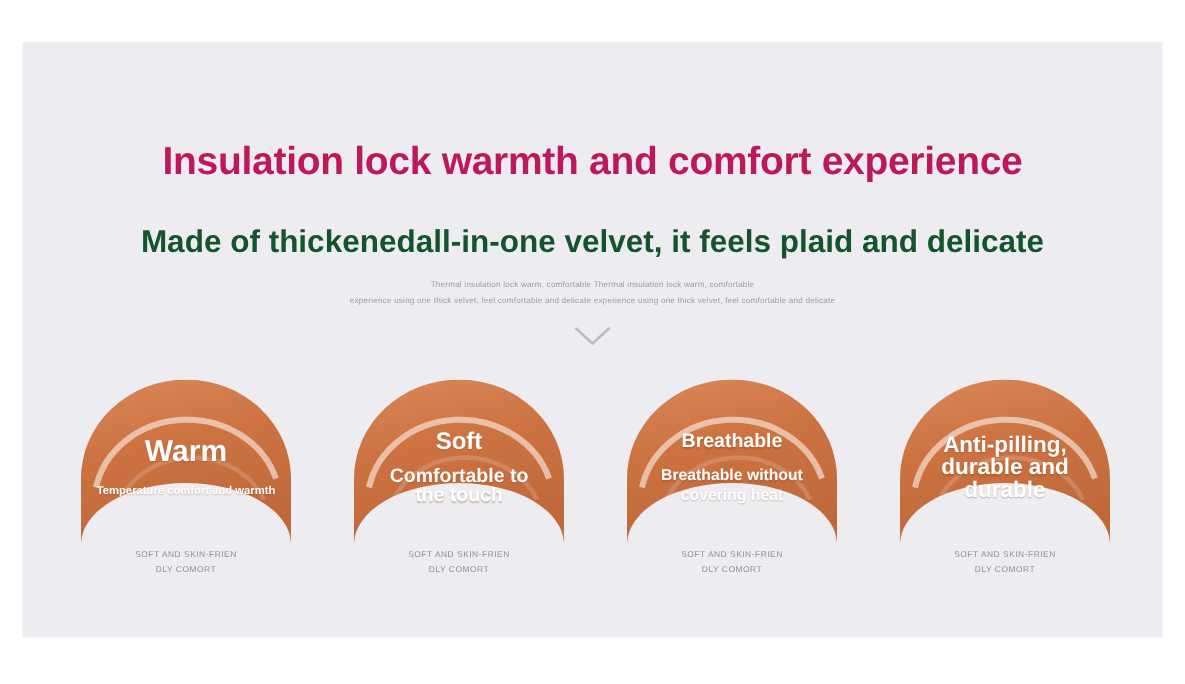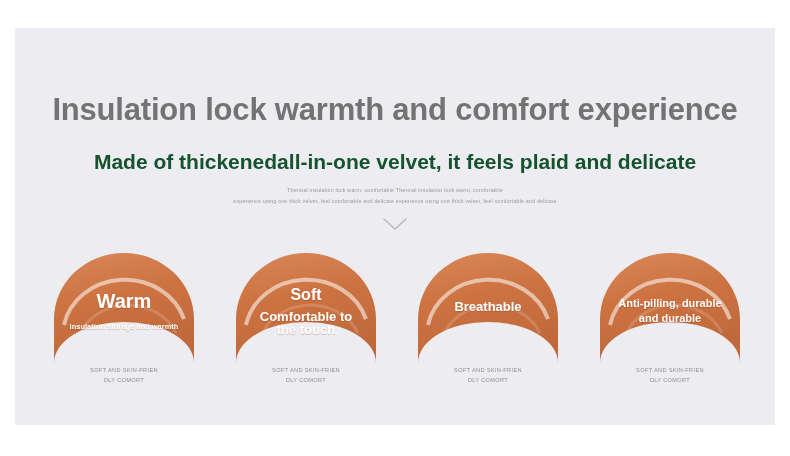--- a/index.html
+++ b/index.html
@@ -31,23 +31,23 @@
     background: #edecf0;
   }
 
   
   .title {
     position: absolute;
     left: 0;
     right: 0;
     top: 92px;
     text-align: center;
-    font-size: 31px;
+    font-size: 26px;
     font-weight: bold;
-    color: #737373;
+    color: #be185d;
     letter-spacing: -0.2px;
     white-space: nowrap;
   }
   .subtitle {
     position: absolute;
     left: 0;
     right: 0;
     top: 150px;
     text-align: center;
     font-size: 21px;
@@ -135,21 +135,21 @@
   
   .b1 .fan-head { font-size: 20px; margin-bottom: 9px; }
   .b1 .fan-sub  { font-size: 7.5px; line-height: 10px; }
 
   .b2 .fan-head { font-size: 16px; margin-bottom: 6px; }
   .b2 .fan-sub  { font-size: 13px; line-height: 13px; width: 112px; }
 
   .b3 .fan-head { font-size: 13px; margin-bottom: 10px; }
   .b3 .fan-sub  { font-size: 10.5px; line-height: 13px; width: 122px; }
 
-  .b4 .fan-head { font-size: 11px; line-height: 15px; width: 110px; }
+  .b4 .fan-head { font-size: 15px; line-height: 15px; width: 110px; }
 
   .caption {
     position: absolute;
     left: 0;
     top: 113px;
     width: 144px;
     text-align: center;
     font-size: 5.6px;
     line-height: 9.5px;
     color: #8d8d99;
@@ -194,21 +194,21 @@
             </clipPath>
           </defs>
           <path d="M2,110 L2,66 A70,66 0 0,1 142,66 L142,110 A58,34 0 0,0 2,110 Z" fill="url(#g1)"></path>
           <g clip-path="url(#c1)">
             <path d="M12,72 A62,56 0 0,1 132,66" fill="none" stroke="rgba(255,255,255,.55)" stroke-width="4"></path>
             <path d="M26,86 A52,46 0 0,1 124,80" fill="none" stroke="rgba(255,255,255,.16)" stroke-width="3"></path>
           </g>
         </svg>
         <div class="fan-text">
           <div class="fan-head">Warm</div>
-          <div class="fan-sub">Insulation storage and warmth</div>
+          <div class="fan-sub">Temperature comfort and warmth</div>
         </div>
       </div>
       <div class="caption">
         <span>SOFT AND SKIN-FRIEN</span>
         <span>DLY COMORT</span>
       </div>
     </div>
 
     <div class="badge b2">
       <div class="fan-wrap">
@@ -254,20 +254,21 @@
             </clipPath>
           </defs>
           <path d="M2,110 L2,66 A70,66 0 0,1 142,66 L142,110 A58,34 0 0,0 2,110 Z" fill="url(#g3)"></path>
           <g clip-path="url(#c3)">
             <path d="M12,72 A62,56 0 0,1 132,66" fill="none" stroke="rgba(255,255,255,.55)" stroke-width="4"></path>
             <path d="M26,86 A52,46 0 0,1 124,80" fill="none" stroke="rgba(255,255,255,.16)" stroke-width="3"></path>
           </g>
         </svg>
         <div class="fan-text">
           <div class="fan-head">Breathable</div>
+          <div class="fan-sub">Breathable without covering heat</div>
         </div>
       </div>
       <div class="caption">
         <span>SOFT AND SKIN-FRIEN</span>
         <span>DLY COMORT</span>
       </div>
     </div>
 
     <div class="badge b4">
       <div class="fan-wrap">

